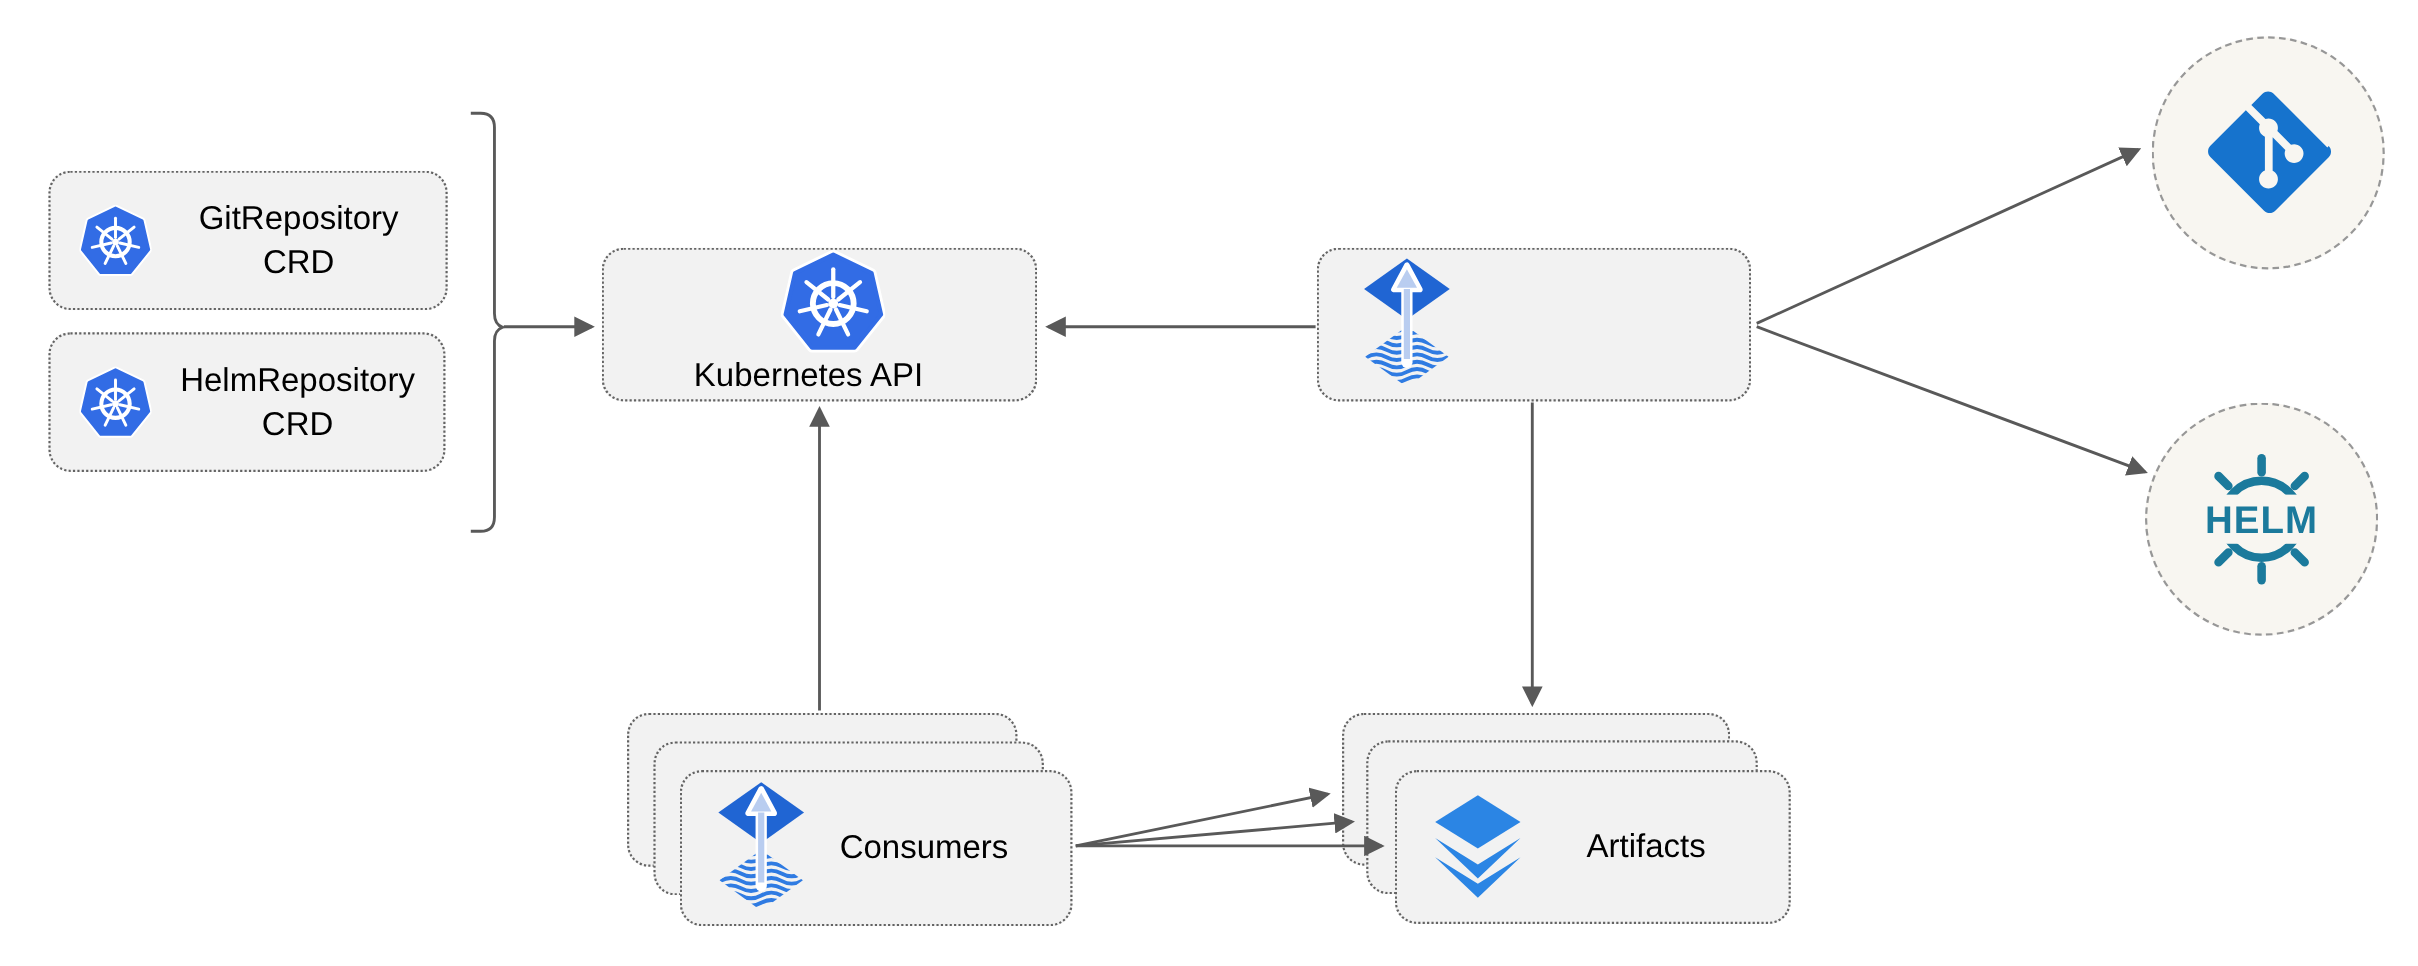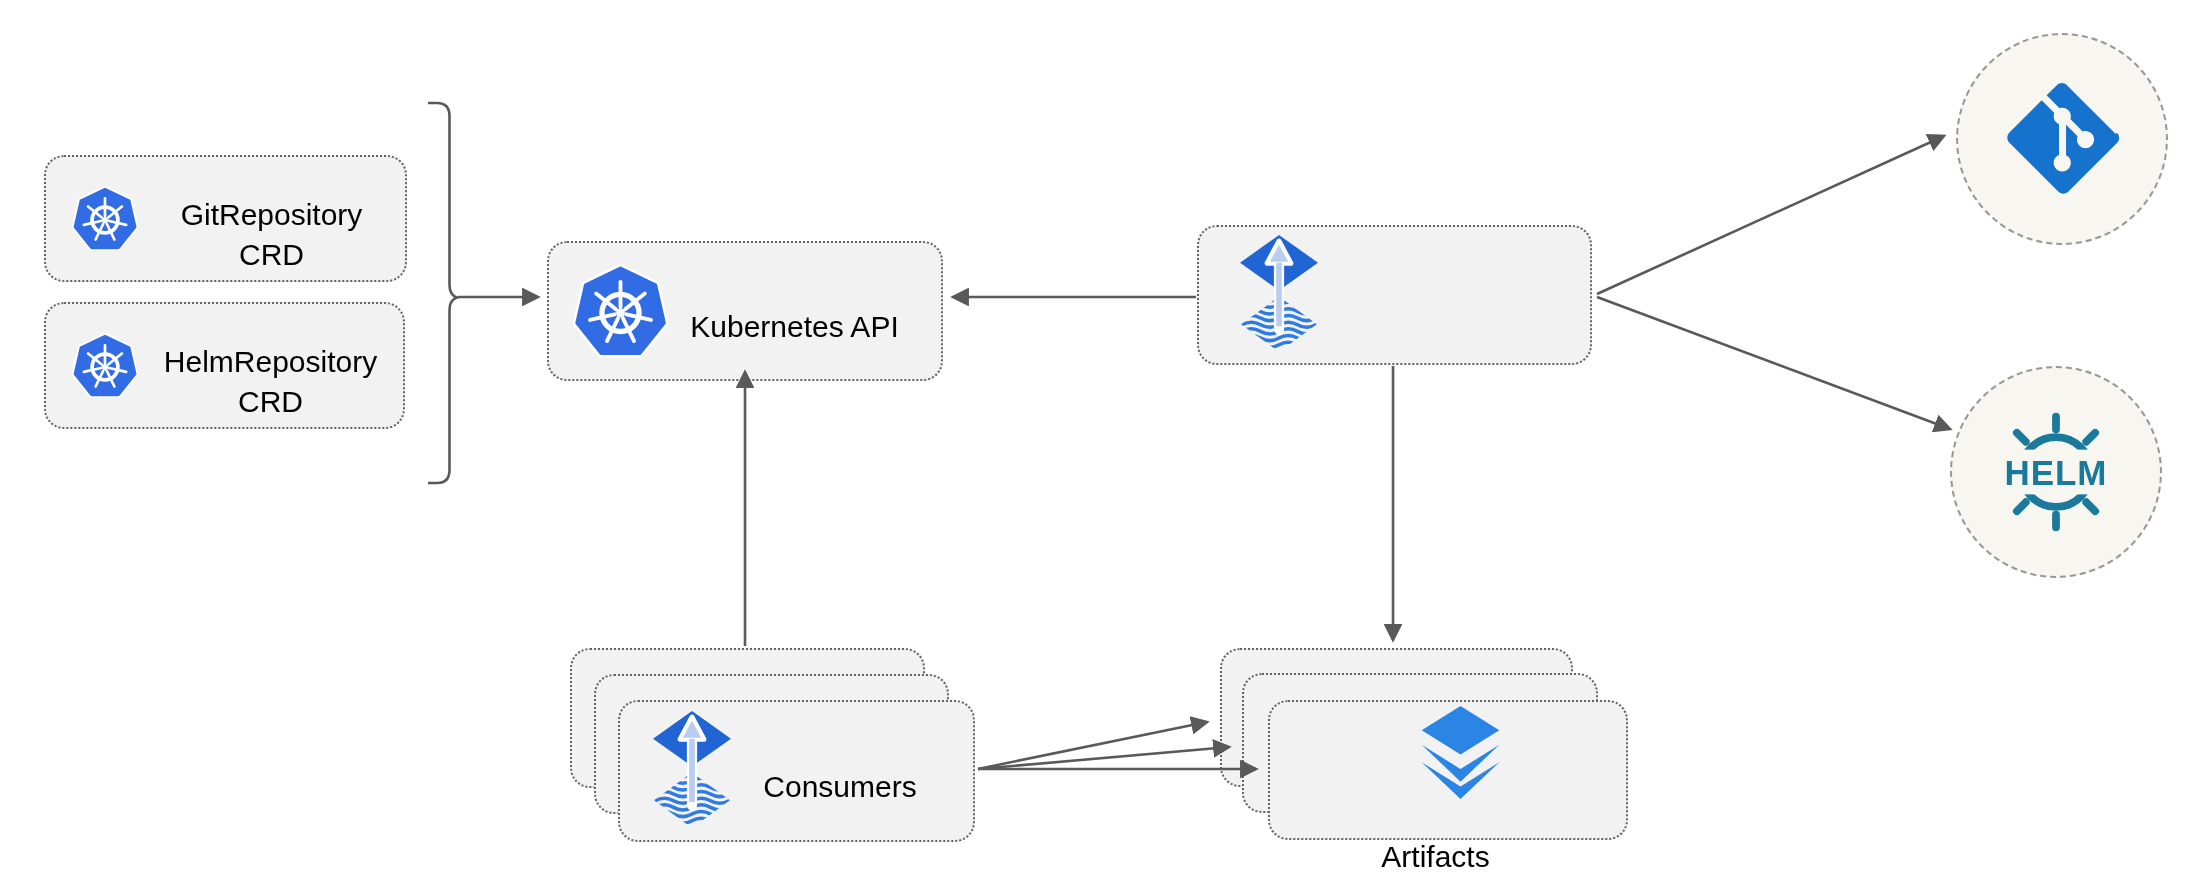--- a/index.html
+++ b/index.html
@@ -10,44 +10,44 @@
   }
   html,body{margin:0;padding:0;}
   body{font-family:"Liberation Sans","DejaVu Sans",sans-serif;background:var(--canvas-bg);}
   #canvas{position:relative;width:2198px;height:878px;background:var(--canvas-bg);overflow:hidden;}
   .node{
     position:absolute;background:var(--node-fill);
     border:2.4px dotted var(--node-border);border-radius:20px;
     display:flex;align-items:center;box-sizing:border-box;
     font-size:30px;color:var(--label-text);
   }
-  .label{flex:1;text-align:center;line-height:1.32;margin-top:32px;}
+  .label{flex:1;text-align:center;line-height:1.32;}
   .icon{flex:0 0 auto;display:block;}
   .circle{
     position:absolute;border:2.6px dashed var(--circle-border);border-radius:50%;
     background:var(--circle-fill);display:flex;align-items:center;justify-content:center;
     box-sizing:border-box;
   }
   
   #git-crd{left:44px;top:155px;width:363px;height:127px;}
   #helm-crd{left:44px;top:302px;width:361px;height:127px;}
   #git-crd .icon,#helm-crd .icon{margin-left:26px;}
-  #k8s-api{left:547px;top:241px;width:396px;height:140px;}
+  #k8s-api{left:547px;top:225px;width:396px;height:140px;flex-direction:column;}
   #k8s-api .icon{margin-left:24px;}
   #k8s-api .label{padding-right:20px;}
   #source-controller{left:1197px;top:225px;width:395px;height:140px;}
   #source-controller .icon{margin-left:40px;}
   #consumers-back{left:570px;top:648px;width:355px;height:140px;}
   #consumers-mid{left:594px;top:674px;width:355px;height:140px;}
   #consumers-front{left:618px;top:700px;width:357px;height:142px;gap:20px;}
   #consumers-front .icon{margin-left:32px;}
   #consumers-front .label{padding-right:45px;}
   #artifacts-back{left:1220px;top:648px;width:353px;height:139px;}
   #artifacts-mid{left:1242px;top:673px;width:356px;height:140px;}
-  #artifacts-front{left:1268px;top:700px;width:360px;height:140px;flex-direction:column;}
+  #artifacts-front{left:1268px;top:700px;width:360px;height:140px;}
   #artifacts-front .icon{margin-left:25px;}
   #artifacts-front .label{padding-right:25px;}
   #git-remote{left:1956px;top:33px;width:212px;height:212px;}
   #helm-remote{left:1950px;top:366px;width:212px;height:212px;}
   
   #edges{position:absolute;left:0;top:0;pointer-events:none;}
   .edge{stroke:var(--arrow);stroke-width:2.6px;fill:none;}
   .arrowed{marker-end:url(#ah);}
   #icon-defs{position:absolute;width:0;height:0;overflow:hidden;}
 </style>

